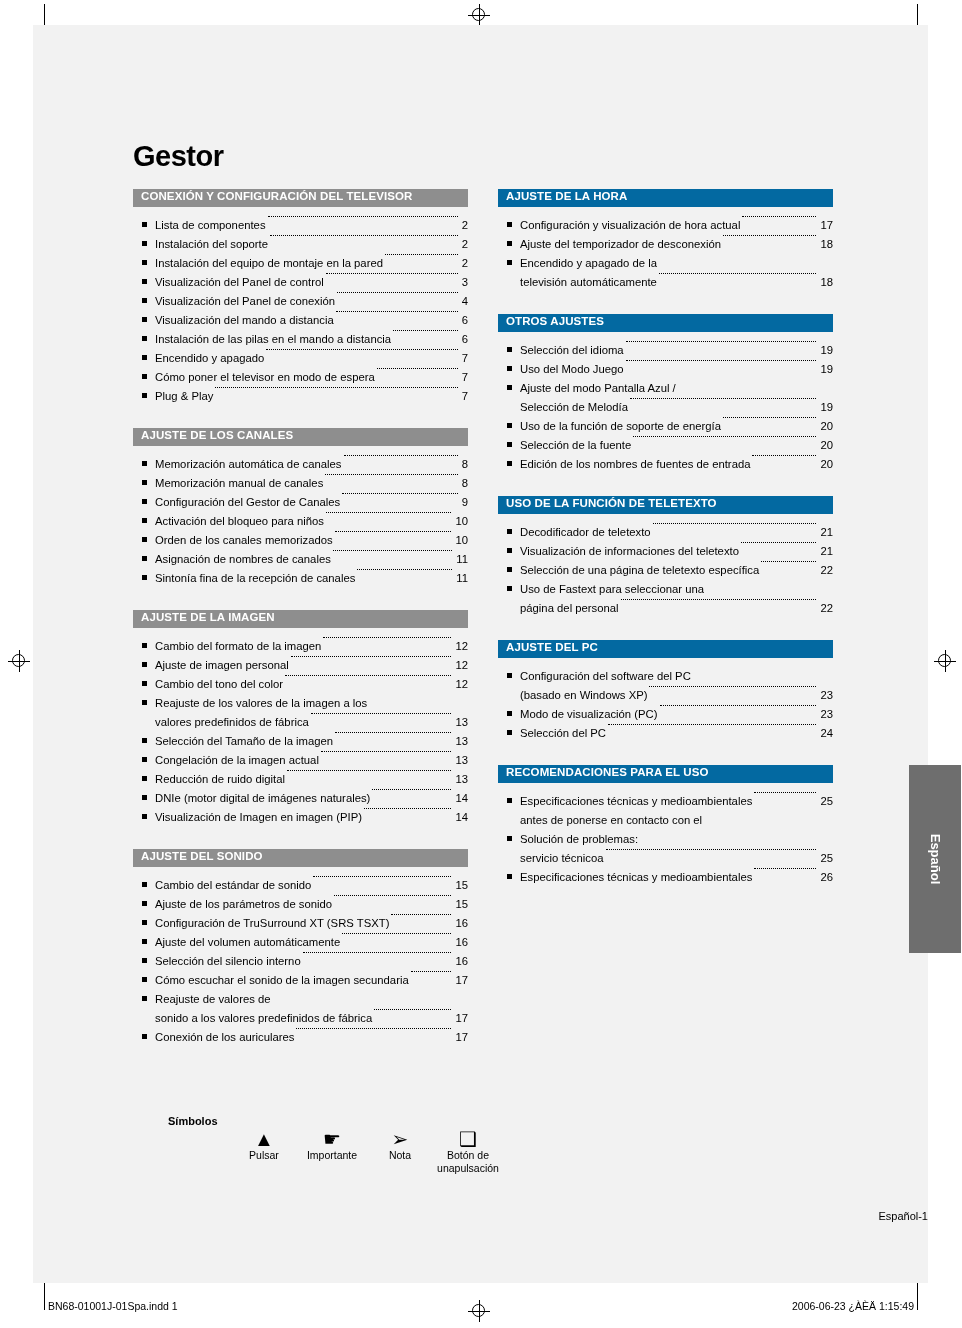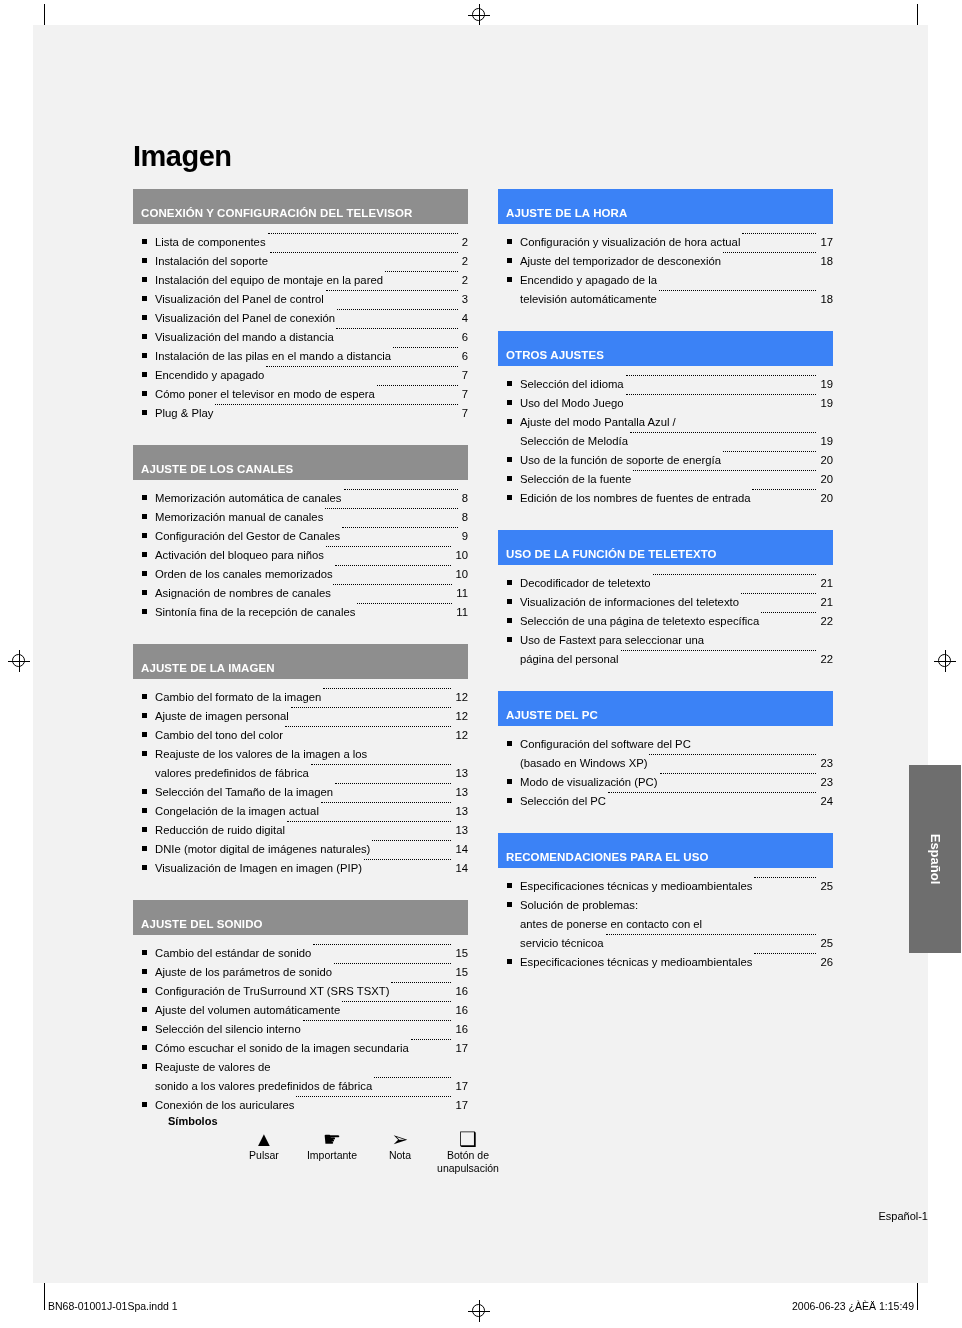--- a/index.html
+++ b/index.html
@@ -66,26 +66,26 @@
     gap: 30px;
   }
   .col {
     width: 335px;
   }
   .sect-head {
     background: #8e8e8e;
     color: #ffffff;
     font-size: 11.5px;
     font-weight: bold;
-    padding: 18px 0 5px 8px;
+    padding: 1px 0 5px 8px;
     letter-spacing: 0.1px;
     margin-bottom: 9px;
   }
   .col-right .sect-head {
-    background: #3b82f6;
+    background: #0369a1;
   }
   .entries {
     margin: 0 0 22px 0;
     padding: 0 0 0 22px;
     text-align: center;
   }
   .entry {
     display: flex;
     align-items: flex-start;
     font-size: 11.3px;
@@ -222,21 +222,21 @@
 <div class="crop" style="left:44px; top:1272px; width:1px; height:38px;"></div>
 <div class="crop" style="left:917px; top:1272px; width:1px; height:38px;"></div>
 
 <div class="page-bg">
 
   <div class="side-tab">
     <span>Español</span>
   </div>
 
   <div class="content" style="left:100px; top:115px;">
-    <h1 class="title">Imagen</h1>
+    <h1 class="title">Gestor</h1>
     <div class="cols">
       <div class="col col-left">
           <div class="sect-head">CONEXIÓN Y CONFIGURACIÓN DEL TELEVISOR</div>
           <div class="entries">
             <div class="entry">
               <span class="bullet"></span>
               <span class="txt">Lista de componentes</span>
               <span class="dots"></span>
               <span class="pg">2</span>
             </div>
@@ -589,28 +589,28 @@
             </div>
           </div>
           <div class="sect-head">RECOMENDACIONES PARA EL USO</div>
           <div class="entries">
             <div class="entry">
               <span class="bullet"></span>
               <span class="txt">Especificaciones técnicas y medioambientales</span>
               <span class="dots"></span>
               <span class="pg">25</span>
             </div>
+            <div class="entry cont">
+              <span class="txt">antes de ponerse en contacto con el</span>
+              <span class="dots" style="border-bottom: none;"></span>
+              <span class="pg"></span>
+            </div>
             <div class="entry">
               <span class="bullet"></span>
               <span class="txt">Solución de problemas:</span>
-              <span class="dots" style="border-bottom: none;"></span>
-              <span class="pg"></span>
-            </div>
-            <div class="entry cont">
-              <span class="txt">antes de ponerse en contacto con el</span>
               <span class="dots" style="border-bottom: none;"></span>
               <span class="pg"></span>
             </div>
             <div class="entry cont">
               <span class="txt">servicio técnicoa</span>
               <span class="dots"></span>
               <span class="pg">25</span>
             </div>
             <div class="entry">
               <span class="bullet"></span>

